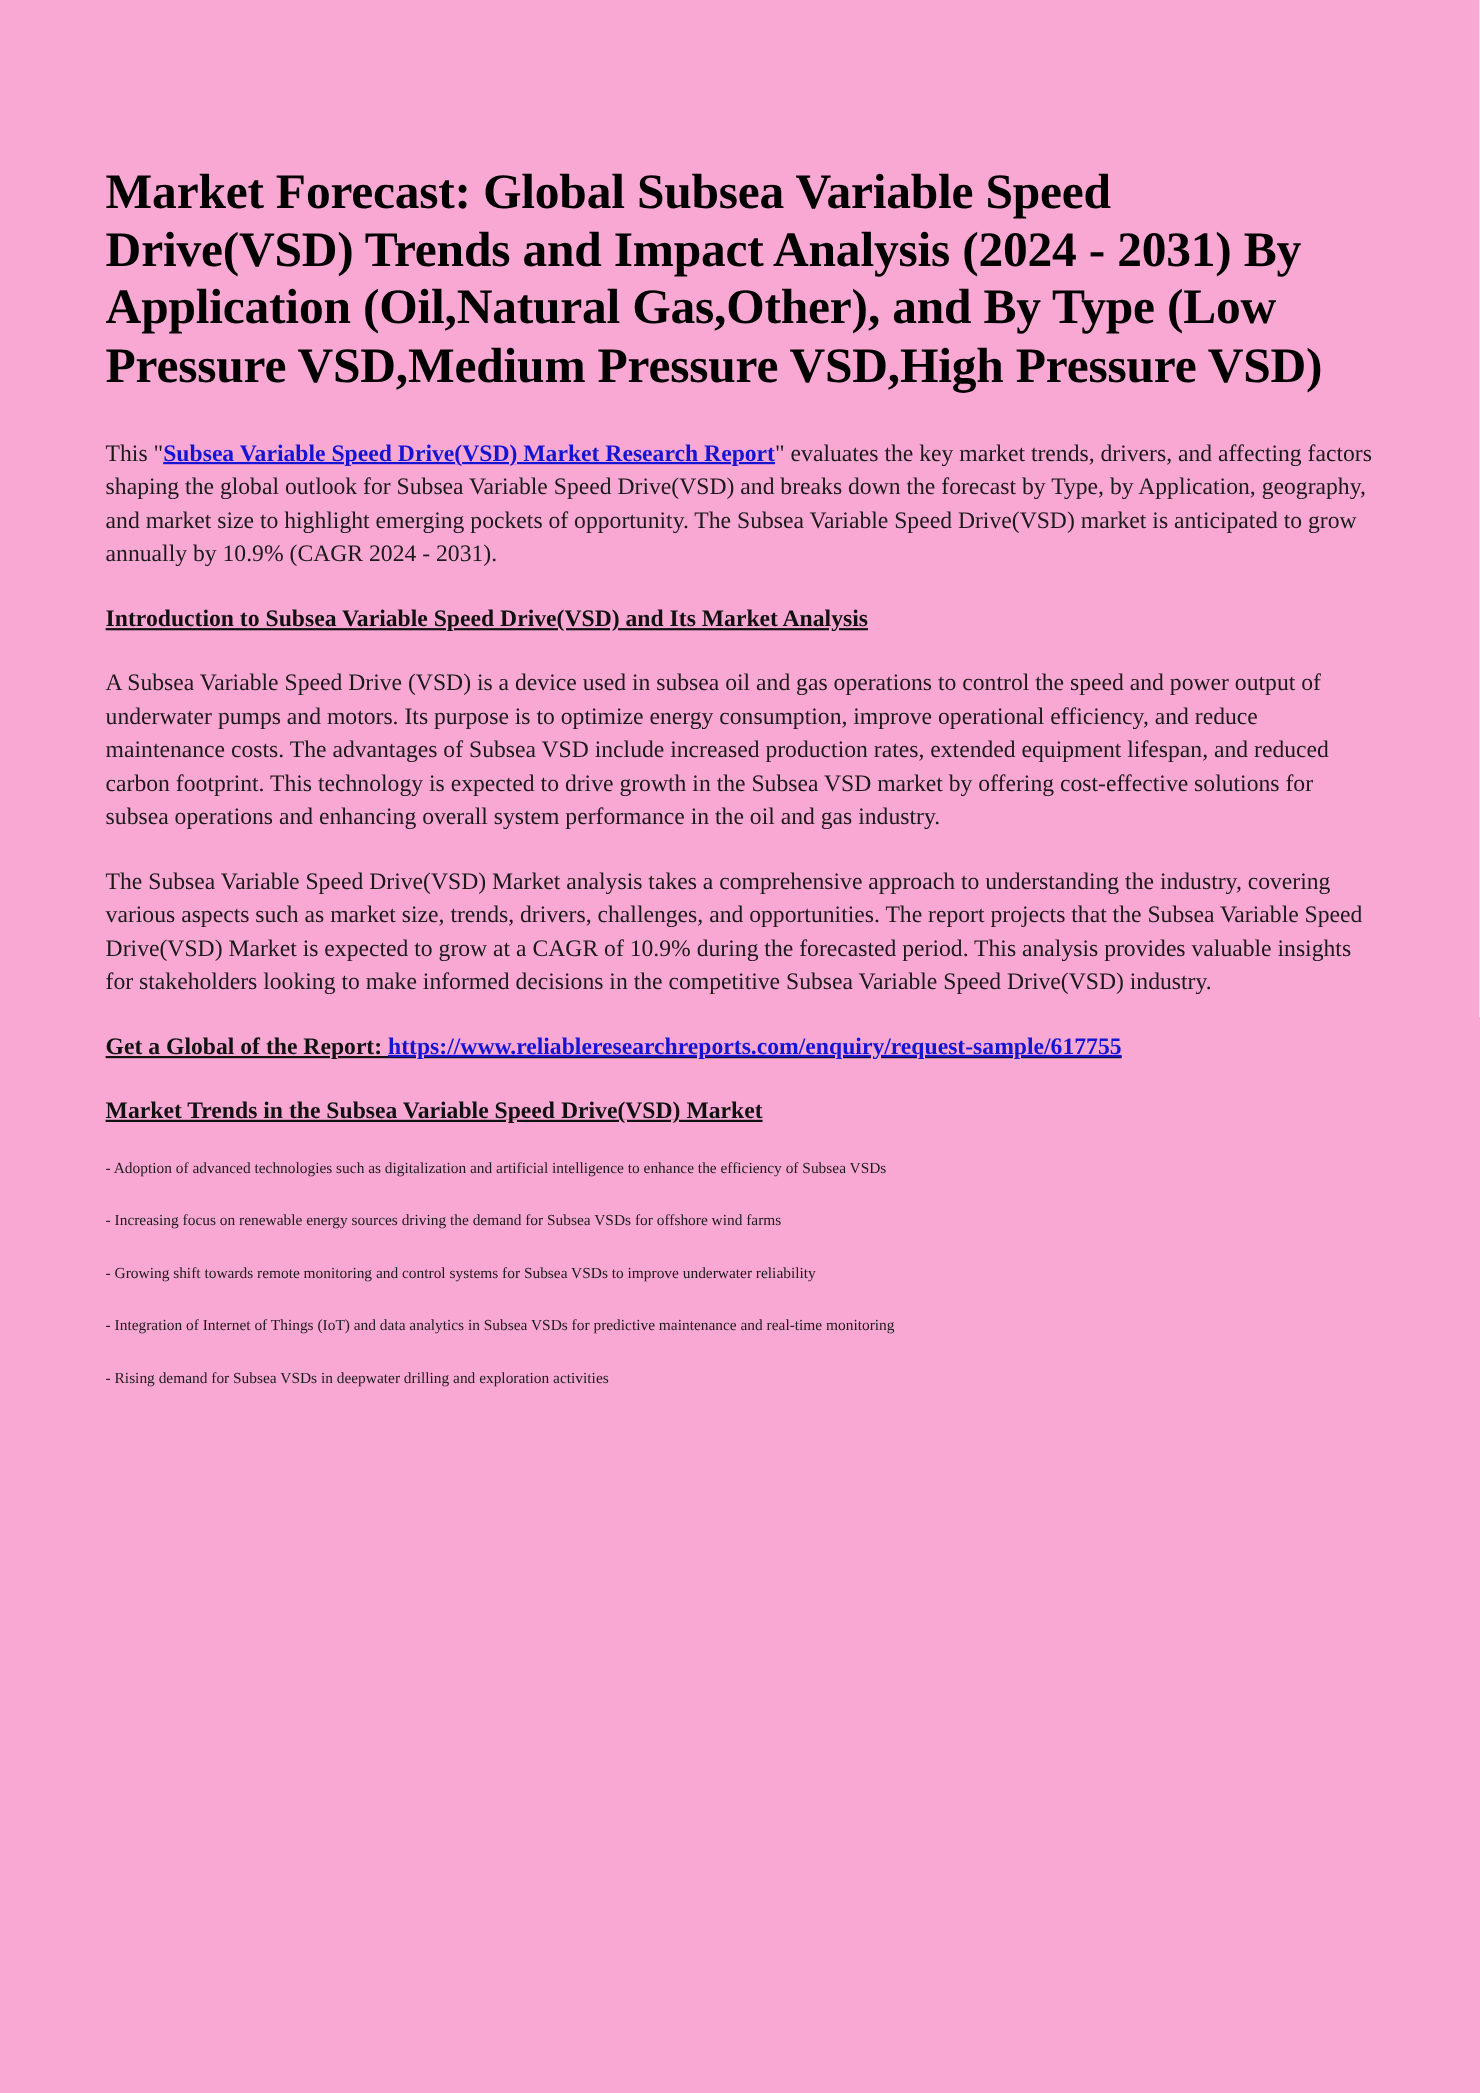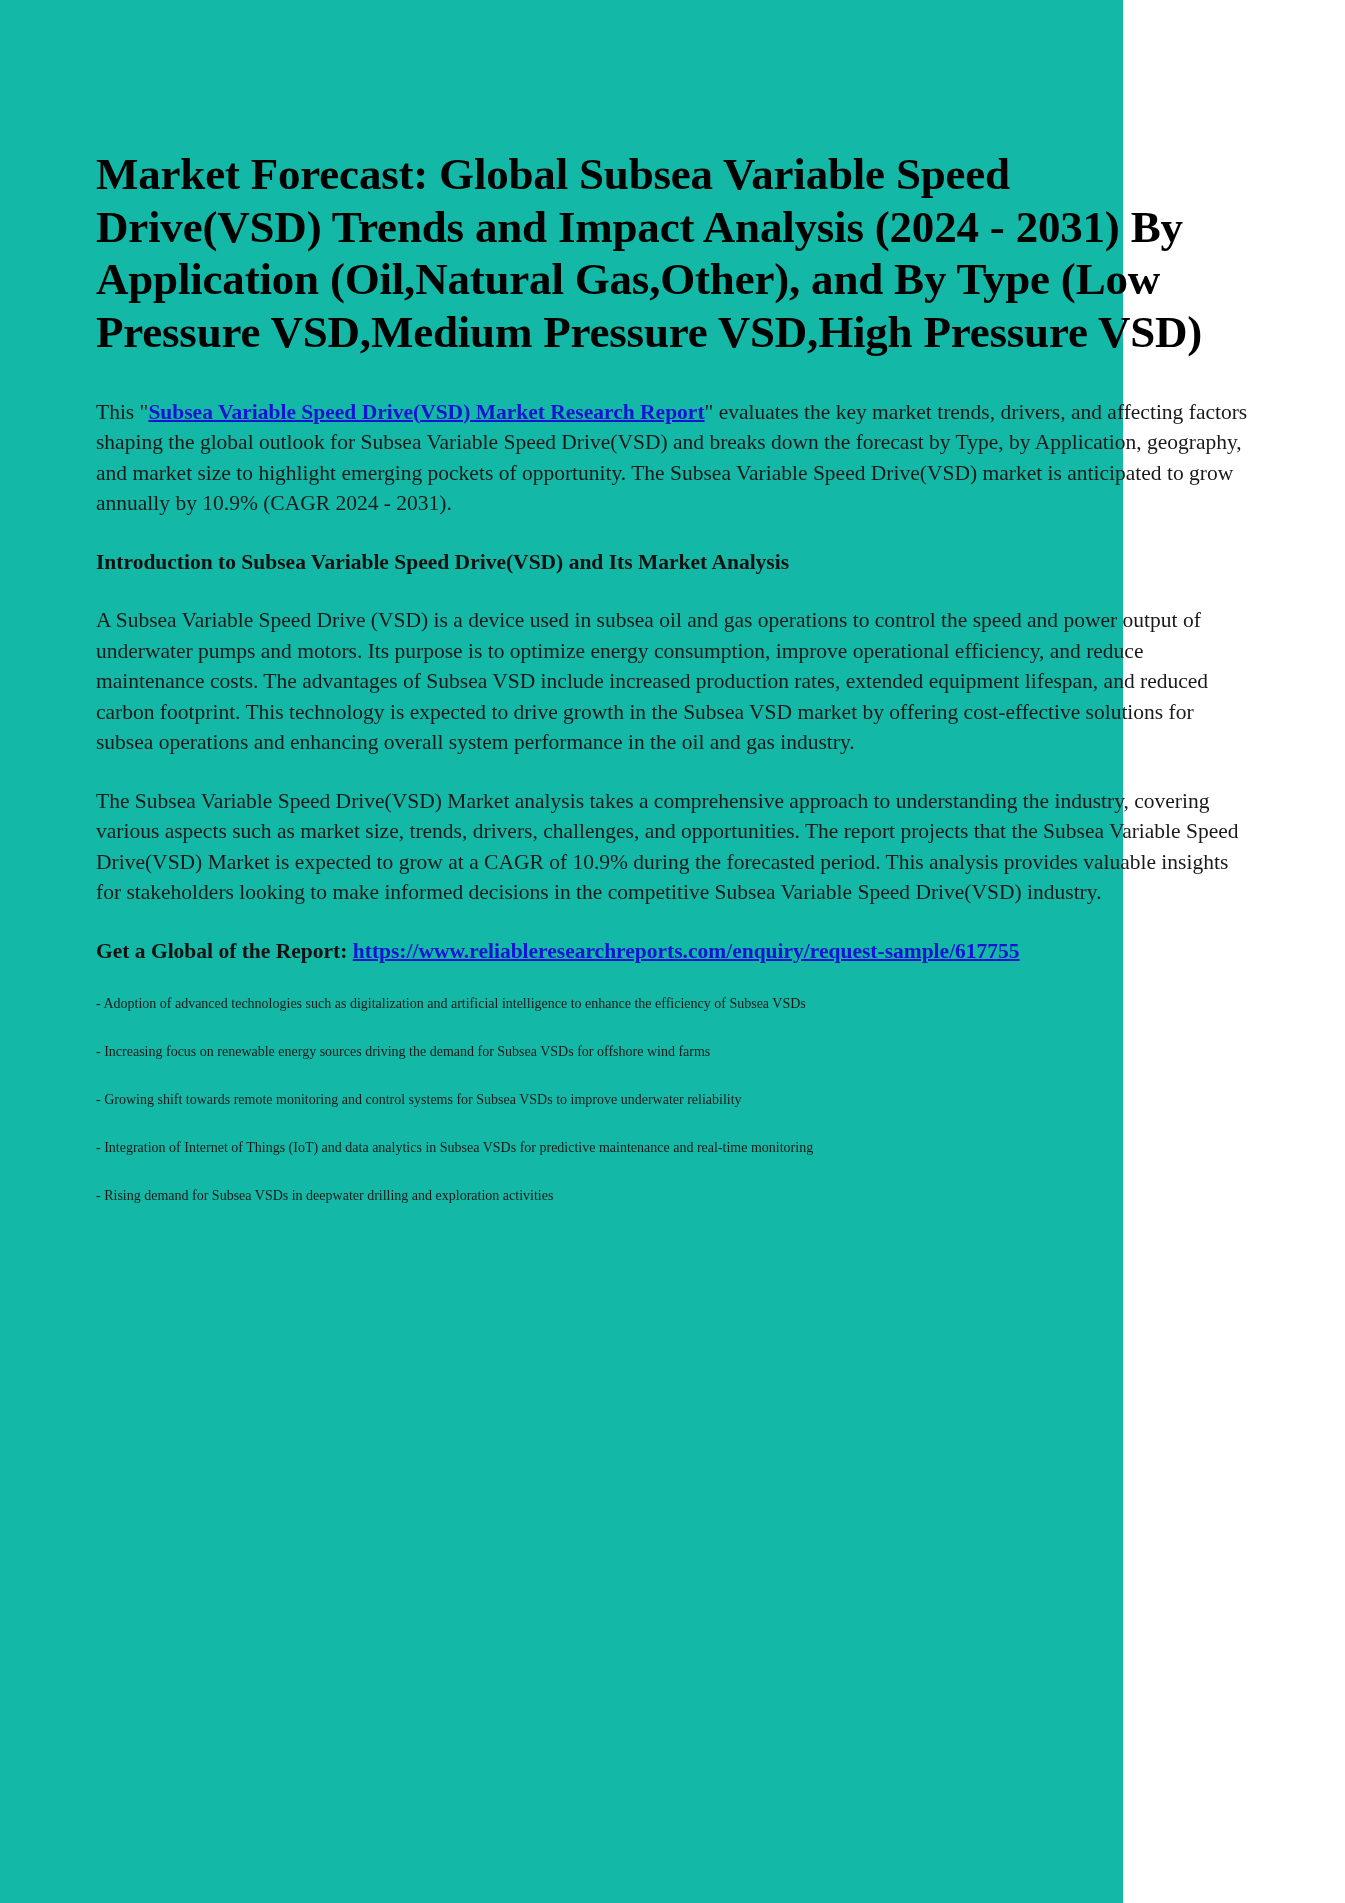--- a/index.html
+++ b/index.html
@@ -13,23 +13,23 @@
     height: 1903px;
     position: relative;
     font-family: "Liberation Serif", "DejaVu Serif", serif;
     color: #1a1a1a;
     overflow: hidden;
   }
   .page {
     position: absolute;
     top: 0;
     left: 0;
-    width: 1123px;
+    width: 1345px;
     height: 1903px;
-    background: #14b8a6;
+    background: #f9a8d4;
     box-sizing: border-box;
     padding: 148px 96px 60px 96px;
   }
   .doc-body {
     width: 1155px;
     margin: 0;
   }
   h1.doc-title {
     font-family: "Liberation Serif", "DejaVu Serif", serif;
     font-size: 45px;
@@ -49,20 +49,21 @@
   }
   p.para:last-child {
     margin-bottom: 0;
   }
   .heading {
     font-size: 21.5px;
     line-height: 1.42;
     font-weight: bold;
     margin: 0 0 28px 0;
     color: #111111;
+    text-decoration: underline;
   }
   a.doclink,
   .doclink {
     color: #1414d2;
     font-weight: bold;
     text-decoration: underline;
     text-decoration-thickness: 2px;
     text-underline-offset: 1px;
     word-break: break-word;
   }
@@ -97,20 +98,21 @@
     <p class="heading">Introduction to Subsea Variable Speed Drive(VSD) and Its Market Analysis</p>
 
     <p class="para">A Subsea Variable Speed Drive (VSD) is a device used in subsea oil and gas operations to control the speed and power output of underwater pumps and motors. Its purpose is to optimize energy consumption, improve operational efficiency, and reduce maintenance costs. The advantages of Subsea VSD include increased production rates, extended equipment lifespan, and reduced carbon footprint. This technology is expected to drive growth in the Subsea VSD market by offering cost-effective solutions for subsea operations and enhancing overall system performance in the oil and gas industry.</p>
 
     <p class="para">The Subsea Variable Speed Drive(VSD) Market analysis takes a comprehensive approach to understanding the industry, covering various aspects such as market size, trends, drivers, challenges, and opportunities. The report projects that the Subsea Variable Speed Drive(VSD) Market is expected to grow at a CAGR of 10.9% during the forecasted period. This analysis provides valuable insights for stakeholders looking to make informed decisions in the competitive Subsea Variable Speed Drive(VSD) industry.</p>
 
     <p class="heading">
       <span>Get a Global of the Report: </span><a class="url-link" href="#">https://www.reliableresearchreports.com/enquiry/request-sample/617755</a>
     </p>
 
+    <p class="heading">Market Trends in the Subsea Variable Speed Drive(VSD) Market</p>
 
     <p class="bullet">- Adoption of advanced technologies such as digitalization and artificial intelligence to enhance the efficiency of Subsea VSDs</p>
 
     <p class="bullet">- Increasing focus on renewable energy sources driving the demand for Subsea VSDs for offshore wind farms</p>
 
     <p class="bullet">- Growing shift towards remote monitoring and control systems for Subsea VSDs to improve underwater reliability</p>
 
     <p class="bullet">- Integration of Internet of Things (IoT) and data analytics in Subsea VSDs for predictive maintenance and real-time monitoring</p>
 
     <p class="bullet">- Rising demand for Subsea VSDs in deepwater drilling and exploration activities</p>

